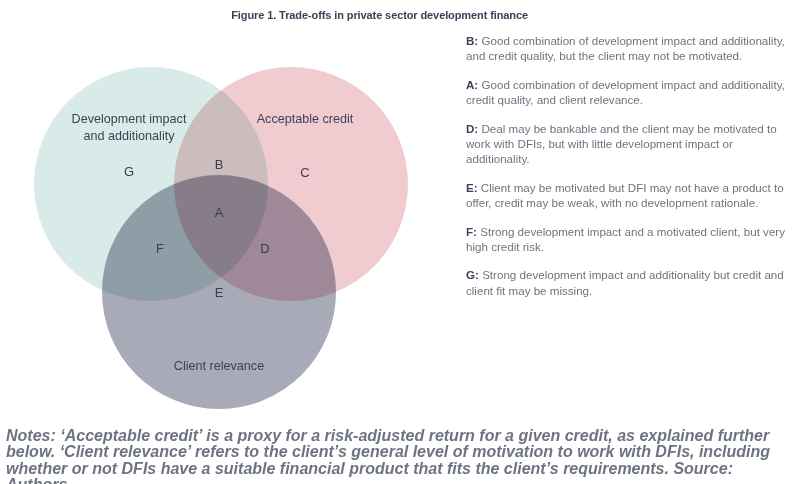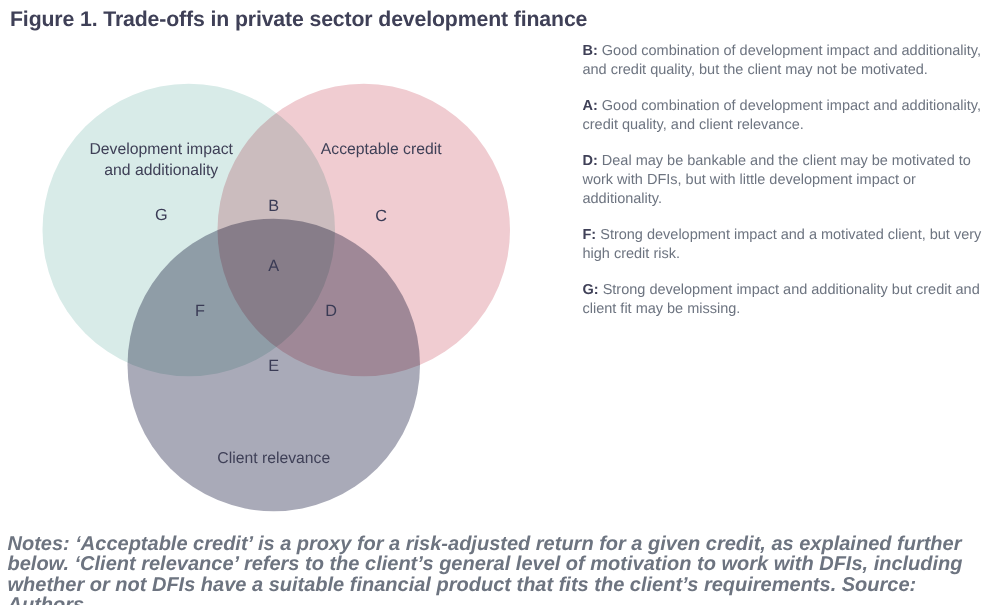--- a/index.html
+++ b/index.html
@@ -22,26 +22,27 @@
     width: 800px;
     height: 484px;
   }
 
   
   .fig-title {
     position: absolute;
     left: 8px;
     top: 6px;
     width: 520px;
-    font-size: 17px;
+    font-size: 11px;
     font-weight: bold;
     color: #3f4057;
     letter-spacing: -0.1px;
     line-height: 19px;
     white-space: nowrap;
+    text-align: right;
   }
 
   
   .venn-wrap {
     position: absolute;
     left: 0px;
     top: 34px;
     width: 460px;
     height: 386px;
   }
@@ -132,20 +133,24 @@
     </div>
     <div class="legend-item">
       <span class="legend-key">A:</span>
       <span>Good combination of development impact and additionality, credit quality, and client relevance.</span>
     </div>
     <div class="legend-item">
       <span class="legend-key">D:</span>
       <span>Deal may be bankable and the client may be motivated to work with DFIs, but with little development impact or additionality.</span>
     </div>
     <div class="legend-item">
+      <span class="legend-key">E:</span>
+      <span>Client may be motivated but DFI may not have a product to offer, credit may be weak, with no development rationale.</span>
+    </div>
+    <div class="legend-item">
       <span class="legend-key">F:</span>
       <span>Strong development impact and a motivated client, but very high credit risk.</span>
     </div>
     <div class="legend-item">
       <span class="legend-key">G:</span>
       <span>Strong development impact and additionality but credit and client fit may be missing.</span>
     </div>
   </div>
 
   <div class="notes">Notes: ‘Acceptable credit’ is a proxy for a risk-adjusted return for a given credit, as explained further below. ‘Client relevance’ refers to the client’s general level of motivation to work with DFIs, including whether or not DFIs have a suitable financial product that fits the client’s requirements. Source: Authors</div>

